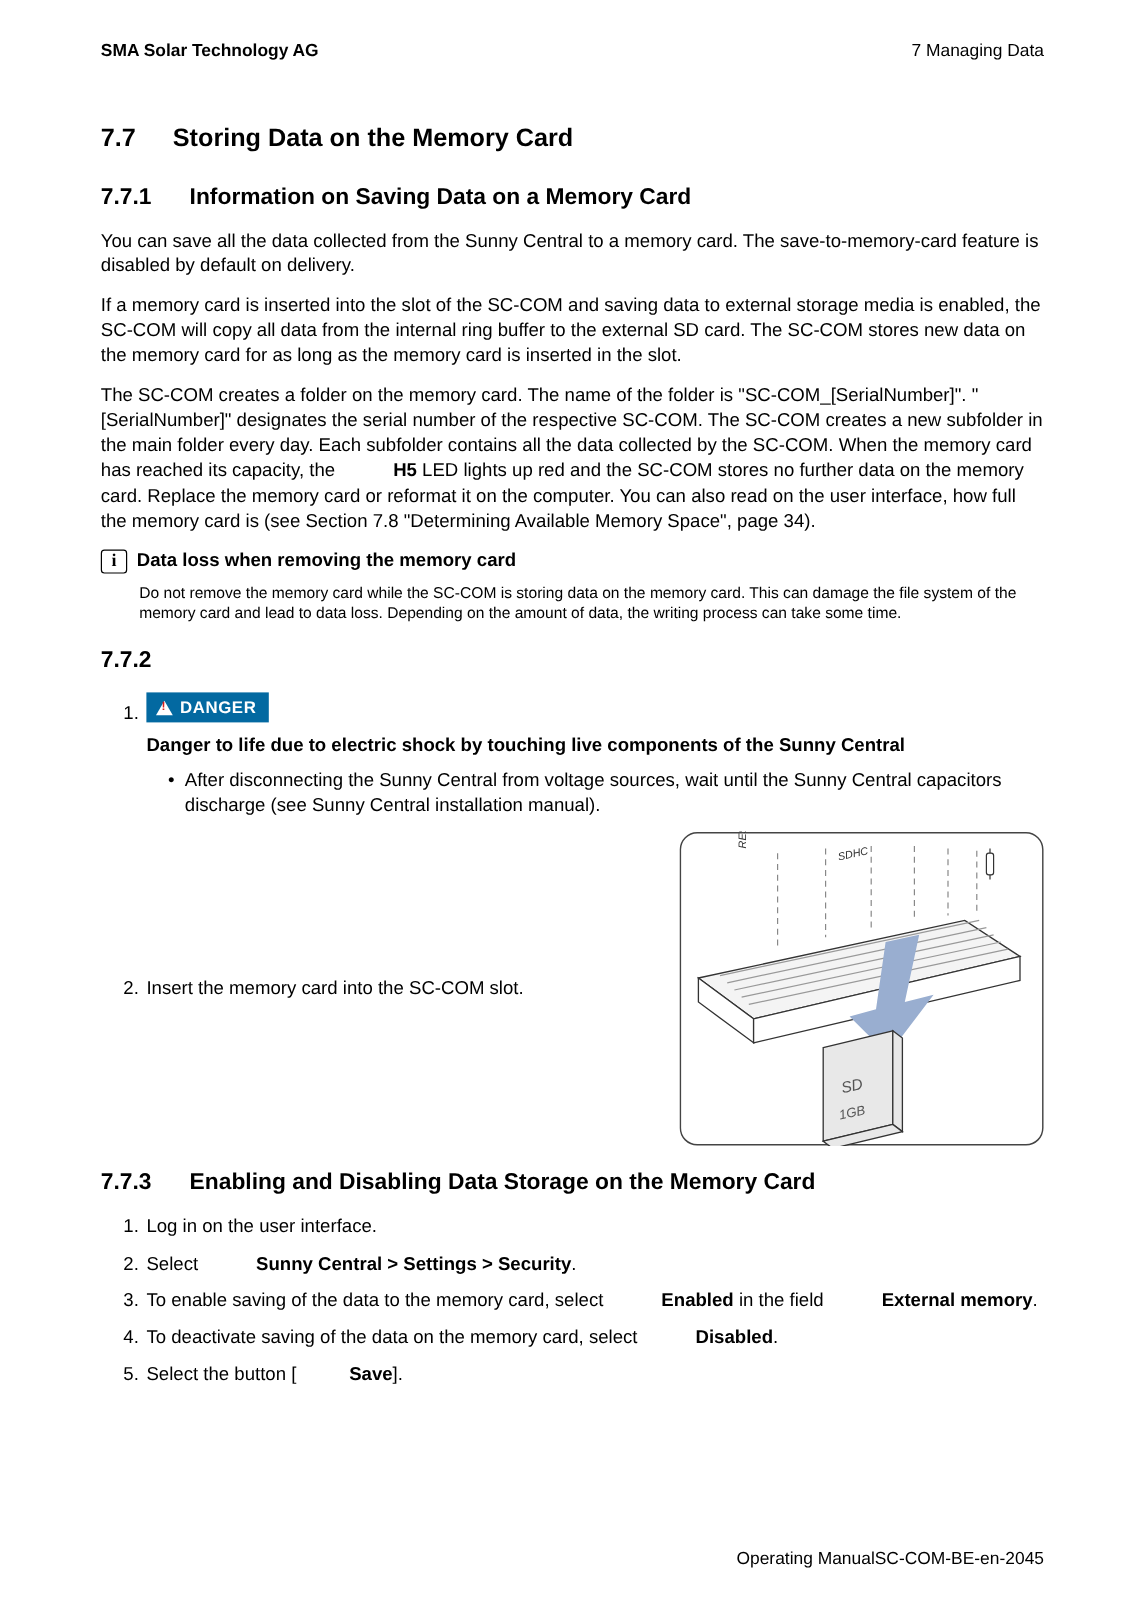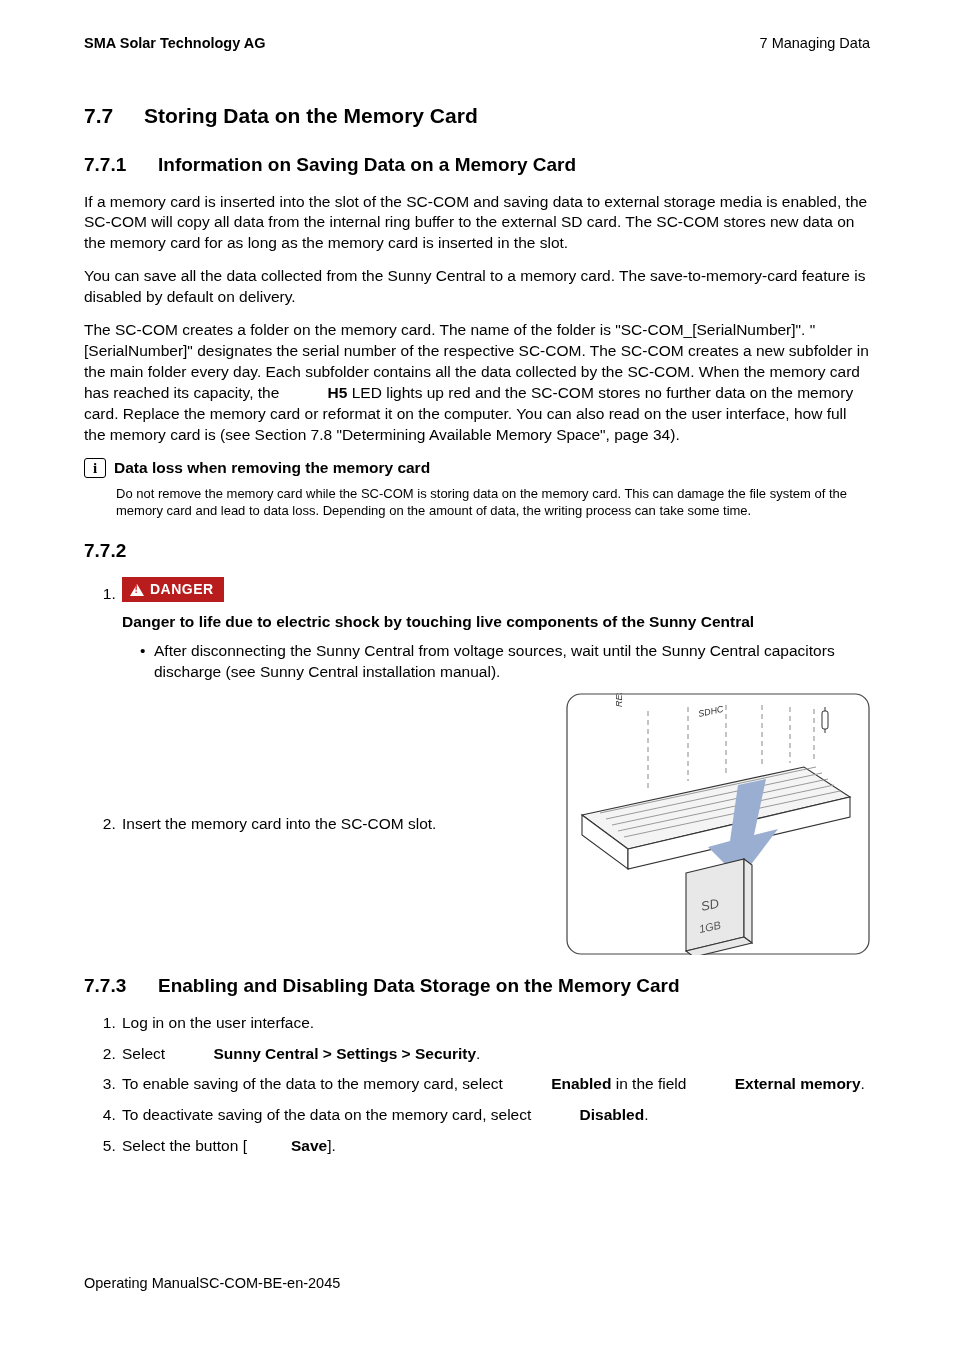--- a/index.html
+++ b/index.html
@@ -82,21 +82,21 @@
   }
   ol.steps > li {
     margin: 0 0 10px 0;
     padding-left: 2px;
   }
   ol.steps > li::marker { font-size: 15.5px; }
   .danger-badge {
     display: inline-flex;
     align-items: center;
     gap: 6px;
-    background: #b91c1c;
+    background: #0369a1;
     color: #fff;
     font-weight: 700;
     font-size: 14px;
     letter-spacing: 0.5px;
     padding: 3px 10px 3px 8px;
     margin-bottom: 10px;
     vertical-align: middle;
   }
   .warn-tri {
     width: 0; height: 0;
@@ -137,23 +137,23 @@
   }
   .step2-text { flex: 1; }
   .illus {
     width: 304px;
     height: 262px;
     flex: 0 0 304px;
   }
   .ftr {
     position: absolute;
     left: 84px; right: 84px;
-    bottom: 56px;
-    display: flex;
-    justify-content: flex-start;
+    bottom: 40px;
+    display: flex;
+    justify-content: flex-end;
     font-size: 14.5px;
   }
 </style>
 </head>
 <body>
 
 <div class="page">
 
   <div class="hdr">
     <div class="hdr-left">SMA Solar Technology AG</div>
@@ -163,22 +163,22 @@
   <h2 class="sec">
     <span class="num">7.7</span>
     <span>Storing Data on the Memory Card</span>
   </h2>
 
   <h3 class="sub">
     <span class="num">7.7.1</span>
     <span>Information on Saving Data on a Memory Card</span>
   </h3>
 
+  <p class="body">You can save all the data collected from the Sunny Central to a memory card. The save-to-memory-card feature is disabled by default on delivery.</p>
   <p class="body">If a memory card is inserted into the slot of the SC-COM and saving data to external storage media is enabled, the SC-COM will copy all data from the internal ring buffer to the external SD card. The SC-COM stores new data on the memory card for as long as the memory card is inserted in the slot.</p>
-  <p class="body">You can save all the data collected from the Sunny Central to a memory card. The save-to-memory-card feature is disabled by default on delivery.</p>
   <p class="body">
     <span>The SC-COM creates a folder on the memory card. The name of the folder is "SC-COM_[SerialNumber]". "[SerialNumber]" designates the serial number of the respective SC-COM. The SC-COM creates a new subfolder in the main folder every day. Each subfolder contains all the data collected by the SC-COM. When the memory card has reached its capacity, the </span><span class="bold">H5</span><span> LED lights up red and the SC-COM stores no further data on the memory card. Replace the memory card or reformat it on the computer. You can also read on the user interface, how full the memory card is (see Section 7.8 "Determining Available Memory Space", page 34).</span>
   </p>
 
   <div class="info-block">
     <div class="info-head">
       <span class="info-icon">i</span>
       <span class="info-title">Data loss when removing the memory card</span>
     </div>
     <div class="info-body">Do not remove the memory card while the SC-COM is storing data on the memory card. This can damage the file system of the memory card and lead to data loss. Depending on the amount of data, the writing process can take some time.</div>

